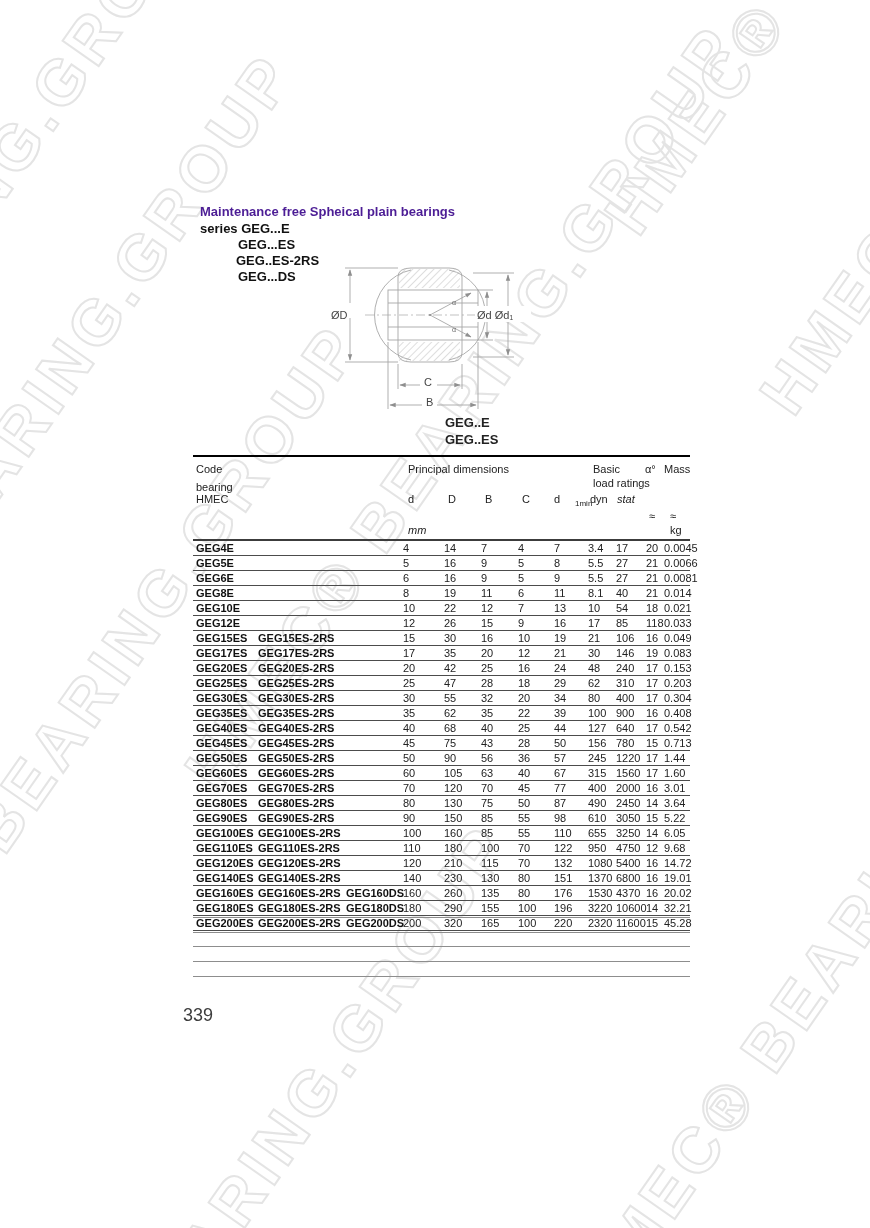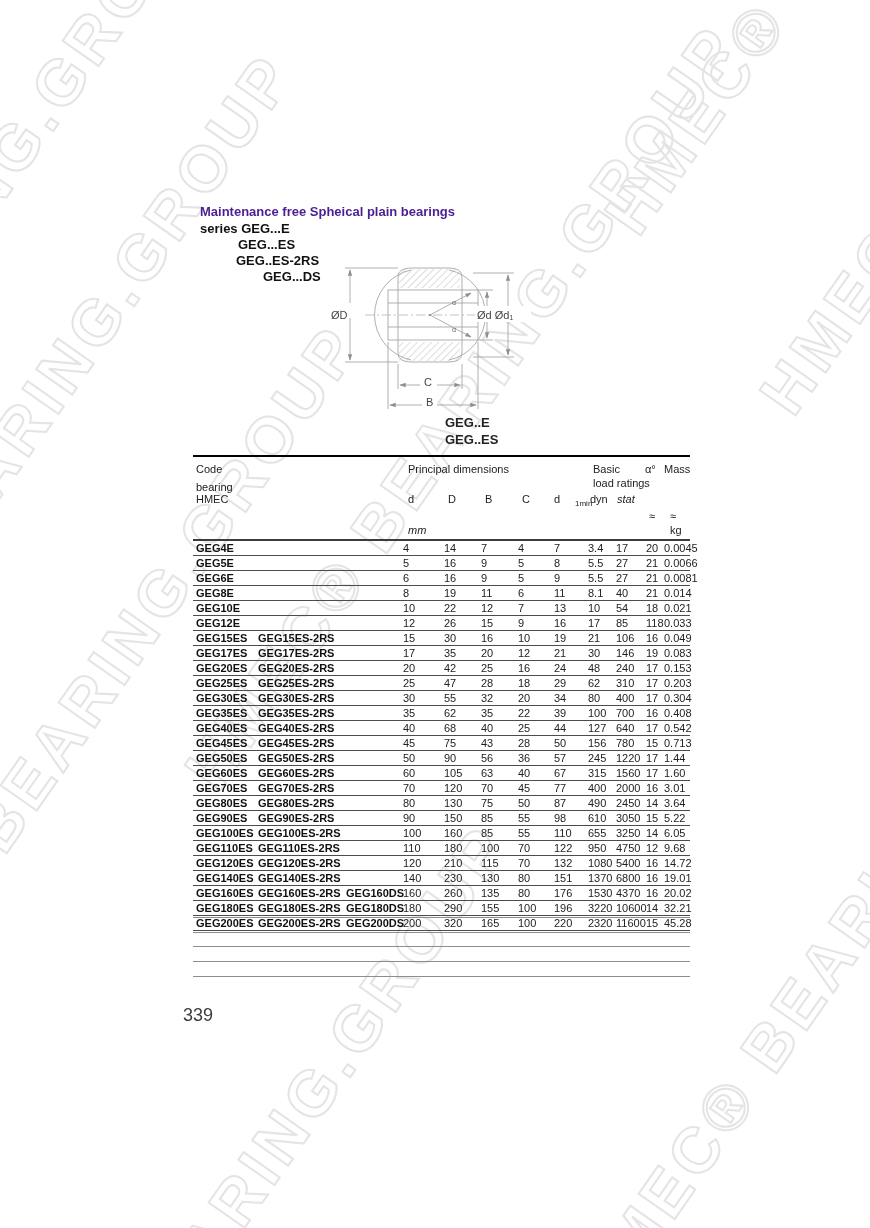--- a/index.html
+++ b/index.html
@@ -51,21 +51,21 @@
   <span class="wm" style="left:170px;top:760px;">HMEC® BEARING.GROUP</span>
 
   <div id="content">
 
     <div class="title">Maintenance free Spheical plain bearings</div>
     <div class="series-line" style="left:200px;top:221px;">
       <span>series</span>&nbsp;<span>GEG...E</span>
     </div>
     <div class="series-line" style="left:238px;top:237px;">GEG...ES</div>
     <div class="series-line" style="left:236px;top:253px;">GEG..ES-2RS</div>
-    <div class="series-line" style="left:238px;top:269px;margin-left:25px;">GEG...DS</div>
+    <div class="series-line" style="left:238px;top:269px;">GEG...DS</div>
 
     <div id="diagram">
       <svg viewBox="0 0 270 205" width="270" height="205">
         <defs>
           <pattern id="hatch" width="5" height="5" patternTransform="rotate(45)" patternUnits="userSpaceOnUse">
             <line x1="0" y1="0" x2="0" y2="5" stroke="#bdbdbd" stroke-width="1"></line>
           </pattern>
           <marker id="arr" viewBox="0 0 10 10" refX="9" refY="5" markerWidth="7" markerHeight="7" orient="auto-start-reverse">
             <path d="M0,1.5 L10,5 L0,8.5 z" fill="#8f8f8f"></path>
           </marker>
@@ -317,21 +317,21 @@
             <tr>
               <td class="code">GEG35ES</td>
               <td class="code">GEG35ES-2RS</td>
               <td class="code"></td>
               <td class="num">35</td>
               <td class="num">62</td>
               <td class="num">35</td>
               <td class="num">22</td>
               <td class="num">39</td>
               <td class="num">100</td>
-              <td class="num">700</td>
+              <td class="num">900</td>
               <td class="num">16</td>
               <td class="num">0.408</td>
             </tr>
             <tr>
               <td class="code">GEG40ES</td>
               <td class="code">GEG40ES-2RS</td>
               <td class="code"></td>
               <td class="num">40</td>
               <td class="num">68</td>
               <td class="num">40</td>

